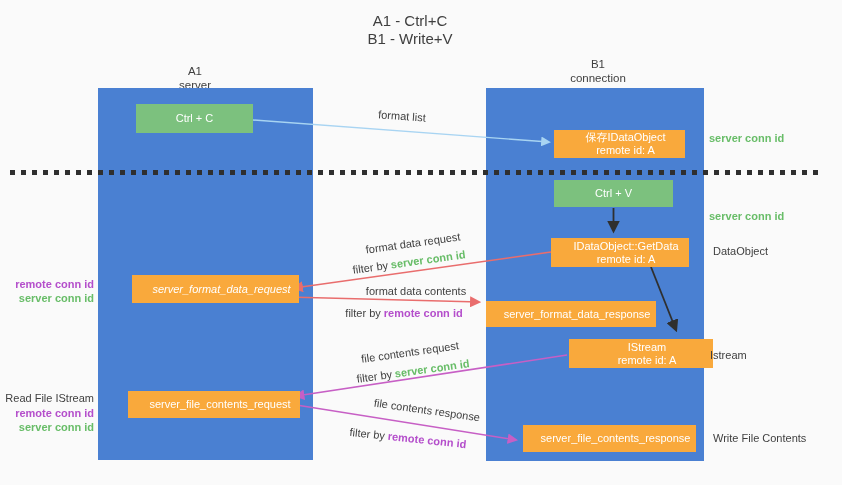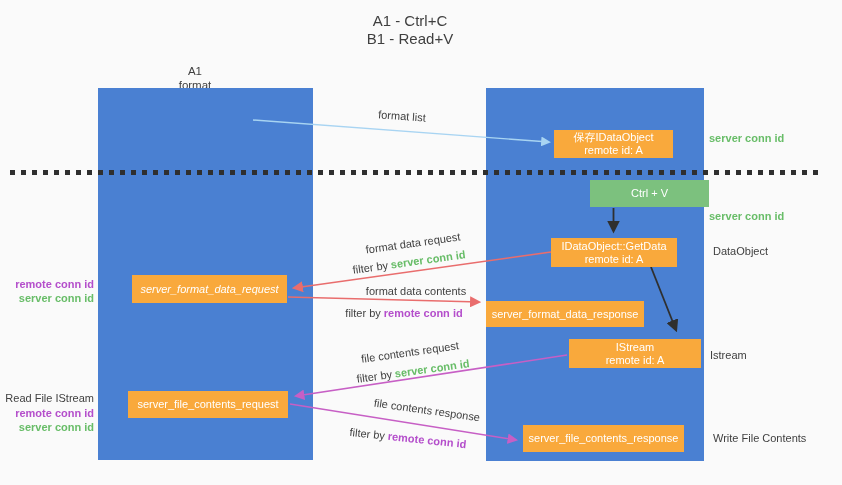--- a/index.html
+++ b/index.html
@@ -31,24 +31,24 @@
   .st-magenta{stroke:var(--arrow-magenta);stroke-width:1.5;fill:none;}
   .st-black{stroke:var(--arrow-black);stroke-width:1.8;fill:none;}
   .mk-blue{fill:var(--arrow-lightblue);}
   .mk-red{fill:var(--arrow-red);}
   .mk-magenta{fill:var(--arrow-magenta);}
   .mk-black{fill:var(--arrow-black);}
 
   .box{position:absolute;display:flex;flex-direction:column;align-items:center;justify-content:center;
     color:#fff;font-size:11px;line-height:13px;text-align:center;}
   .box.green{background:var(--box-green);}
-  .box.orange{background:var(--box-orange);}
+  .box.orange{background:var(--box-orange);padding-left:12px;}
   .b-ctrl-c{left:136px;top:104px;width:117px;height:29px;}
   .b-save{left:554px;top:130px;width:119px;height:28px;}
-  .b-ctrl-v{left:554px;top:180px;width:119px;height:27px;margin-left:36px;}
+  .b-ctrl-v{left:554px;top:180px;width:119px;height:27px;}
   .b-getdata{left:551px;top:238px;width:126px;height:29px;}
   .b-fmt-req{left:132px;top:275px;width:155px;height:28px;font-style:italic;}
   .b-fmt-resp{left:486px;top:289px;width:158px;height:26px;margin-top:12px;}
   .b-istream{left:569px;top:339px;width:132px;height:29px;}
   .b-file-req{left:128px;top:391px;width:160px;height:27px;}
   .b-file-resp{left:523px;top:425px;width:161px;height:27px;}
 
   .arrow-label{position:absolute;font-size:11px;color:var(--text-dark);white-space:nowrap;
     transform:translate(-50%,-50%);}
   .arrow-label .pre{margin-right:3px;}
@@ -61,26 +61,30 @@
   .side-label.bpurple{color:var(--text-purple);font-weight:bold;}
   .ra{text-align:right;}
 </style>
 </head>
 <body>
 
 <div class="canvas">
 
   <div class="diagram-title">
     <div>A1 - Ctrl+C</div>
-    <div>B1 - Read+V</div>
+    <div>B1 - Write+V</div>
   </div>
 
   <div class="col-header left">
     <div>A1</div>
-    <div>format</div>
+    <div>server</div>
+  </div>
+  <div class="col-header right">
+    <div>B1</div>
+    <div>connection</div>
   </div>
 
   <div class="lane left"></div>
   <div class="lane right"></div>
 
   <div class="divider"></div>
 
   <svg class="arrows" width="842" height="485" viewBox="0 0 842 485">
     <defs>
       <marker id="mb" viewBox="0 0 10 10" refX="8" refY="5" markerWidth="7" markerHeight="7" orient="auto">
@@ -98,20 +102,23 @@
     </defs>
     <path class="st-blue" d="M253 120 L549 142" marker-end="url(#mb)"></path>
     <path class="st-black" d="M613.5 208 L613.5 231" marker-end="url(#mk)"></path>
     <path class="st-red" d="M551 252 L294 288" marker-end="url(#mr)"></path>
     <path class="st-red" d="M288 297 L479 302" marker-end="url(#mr)"></path>
     <path class="st-black" d="M651 267 L676 330" marker-end="url(#mk)"></path>
     <path class="st-magenta" d="M567 355 L296 396" marker-end="url(#mm)"></path>
     <path class="st-magenta" d="M290 404 L516 440" marker-end="url(#mm)"></path>
   </svg>
 
+  <div class="box green b-ctrl-c">
+    <div>Ctrl + C</div>
+  </div>
   <div class="box orange b-save">
     <div>保存IDataObject</div>
     <div>remote id: A</div>
   </div>
   <div class="box green b-ctrl-v">
     <div>Ctrl + V</div>
   </div>
   <div class="box orange b-getdata">
     <div>IDataObject::GetData</div>
     <div>remote id: A</div>

